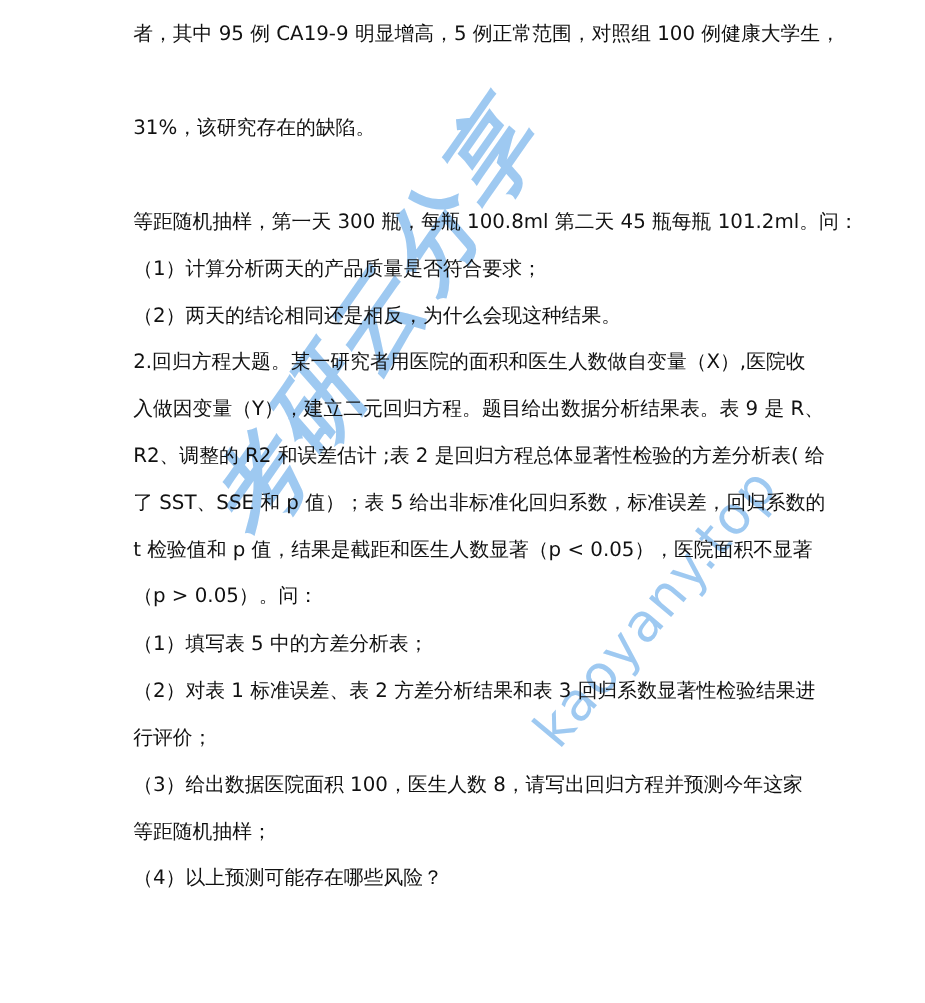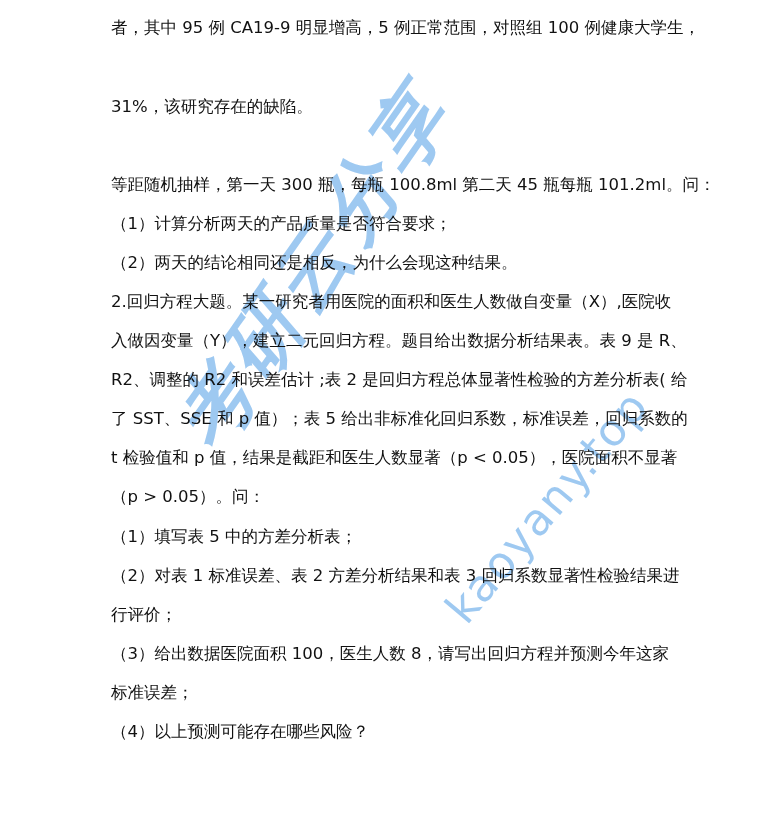--- a/index.html
+++ b/index.html
@@ -77,17 +77,17 @@
     <div class="line" style="top:291px">2.回归方程大题。某一研究者用医院的面积和医生人数做自变量（X）,医院收</div>
     <div class="line" style="top:330px">入做因变量（Y），建立二元回归方程。题目给出数据分析结果表。表 9 是 R、</div>
     <div class="line" style="top:369px">R2、调整的 R2 和误差估计 ;表 2 是回归方程总体显著性检验的方差分析表( 给</div>
     <div class="line" style="top:408px">了 SST、SSE 和 p 值）；表 5 给出非标准化回归系数，标准误差，回归系数的</div>
     <div class="line" style="top:447px">t 检验值和 p 值，结果是截距和医生人数显著（p &lt; 0.05），医院面积不显著</div>
     <div class="line" style="top:486px">（p &gt; 0.05）。问：</div>
     <div class="line" style="top:526px">（1）填写表 5 中的方差分析表；</div>
     <div class="line" style="top:565px">（2）对表 1 标准误差、表 2 方差分析结果和表 3 回归系数显著性检验结果进</div>
     <div class="line" style="top:604px">行评价；</div>
     <div class="line" style="top:643px">（3）给出数据医院面积 100，医生人数 8，请写出回归方程并预测今年这家</div>
-    <div class="line" style="top:682px">标准误差；</div>
+    <div class="line" style="top:682px">等距随机抽样；</div>
     <div class="line" style="top:721px">（4）以上预测可能存在哪些风险？</div>
   </div>
 
 </div>
 
 </body></html>

